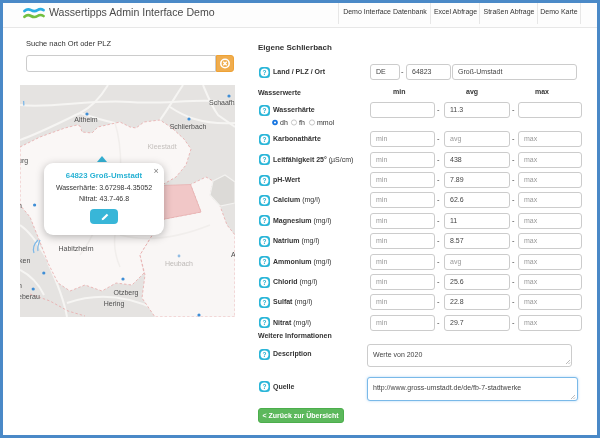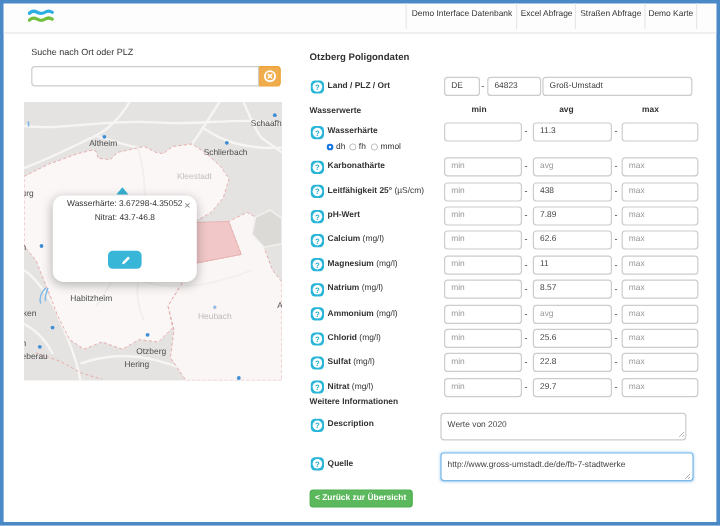--- a/index.html
+++ b/index.html
@@ -36,20 +36,21 @@
 </head>
 <body>
 <div id="page">
 <div id="w" style="position:absolute;left:-3px;top:-3px;width:600px;height:438px;">
 
   <div id="nav"></div>
   <svg class="abs" style="left:23px;top:6px" width="22" height="16" viewBox="0 0 22 16">
     <path d="M1.5 5 Q 4.5 2.2, 8 4.2 T 14.5 4.2 T 20.5 4.2" fill="none" stroke="#2caee3" stroke-width="2.7" stroke-linecap="round"></path>
     <path d="M1.5 10.8 Q 4.5 8, 8 10 T 14.5 10 T 20.5 10" fill="none" stroke="#72bf40" stroke-width="2.7" stroke-linecap="round"></path>
   </svg>
+  <div id="brand">Wassertipps Admin Interface Demo</div>
   <div class="navitem" style="left:338px;width:92px;">Demo Interface Datenbank</div>
   <div class="navitem" style="left:430px;width:49px;">Excel Abfrage</div>
   <div class="navitem" style="left:479px;width:58px;">Straßen Abfrage</div>
   <div class="navitem" style="left:537px;width:42px;border-right:1px solid #e7e7e7;">Demo Karte</div>
 
   <div id="searchlbl">Suche nach Ort oder PLZ</div>
   <div id="searchbox"></div>
   <div id="searchbtn">
     <svg width="16" height="15" viewBox="0 0 16 15" style="display:block">
       <circle cx="8" cy="7.5" r="4.2" fill="none" stroke="#fff" stroke-width="1.6"></circle>
@@ -118,31 +119,32 @@
         <text x="106" y="210" text-anchor="middle">Otzberg</text>
         <text x="94" y="221" text-anchor="middle">Hering</text>
         <text x="211" y="172">A</text>
         <text x="142" y="64" text-anchor="middle" fill="#c3bfbc">Kleestadt</text>
         <text x="159" y="181" text-anchor="middle" fill="#bdb9b6">Heubach</text>
       </g>
     </svg>
   </div>
   <div id="ptri"></div>
   <div id="popup">
+    <div class="ttl">64823 Groß-Umstadt</div>
     <div class="ln">Wasserhärte: 3.67298-4.35052</div>
     <div class="ln">Nitrat: 43.7-46.8</div>
   </div>
   <div id="popupx">×</div>
   <div id="editbtn">
     <svg width="28" height="15" viewBox="0 0 28 15" style="display:block">
       <path d="M12.2 9.3 L16.8 4.7 L18.3 6.2 L13.7 10.8 L11.7 11.3 Z" fill="#fff"></path>
     </svg>
   </div>
 
-  <div class="h1" style="top:43px;">Otzberg Poligondaten</div>
+  <div class="h1" style="top:43px;">Eigene Schlierbach</div>
   <div class="h1" style="top:89px;font-size:7px;">Wasserwerte</div>
   <div class="colh" style="left:393px;top:88px;">min</div>
   <div class="colh" style="left:466px;top:88px;">avg</div>
   <div class="colh" style="left:535px;top:88px;">max</div>
   <div class="h1" style="top:332px;font-size:7px;">Weitere Informationen</div>
   <div class="qi" style="left:259px;top:66.5px;">
         <svg width="11" height="11" viewBox="0 0 11 11">
           <circle cx="5.5" cy="5.5" r="4" fill="#fff"></circle>
           <text x="5.5" y="8" text-anchor="middle" font-size="6.5" font-weight="bold" fill="#24aecf" font-family="Liberation Sans, sans-serif">?</text>
         </svg>

